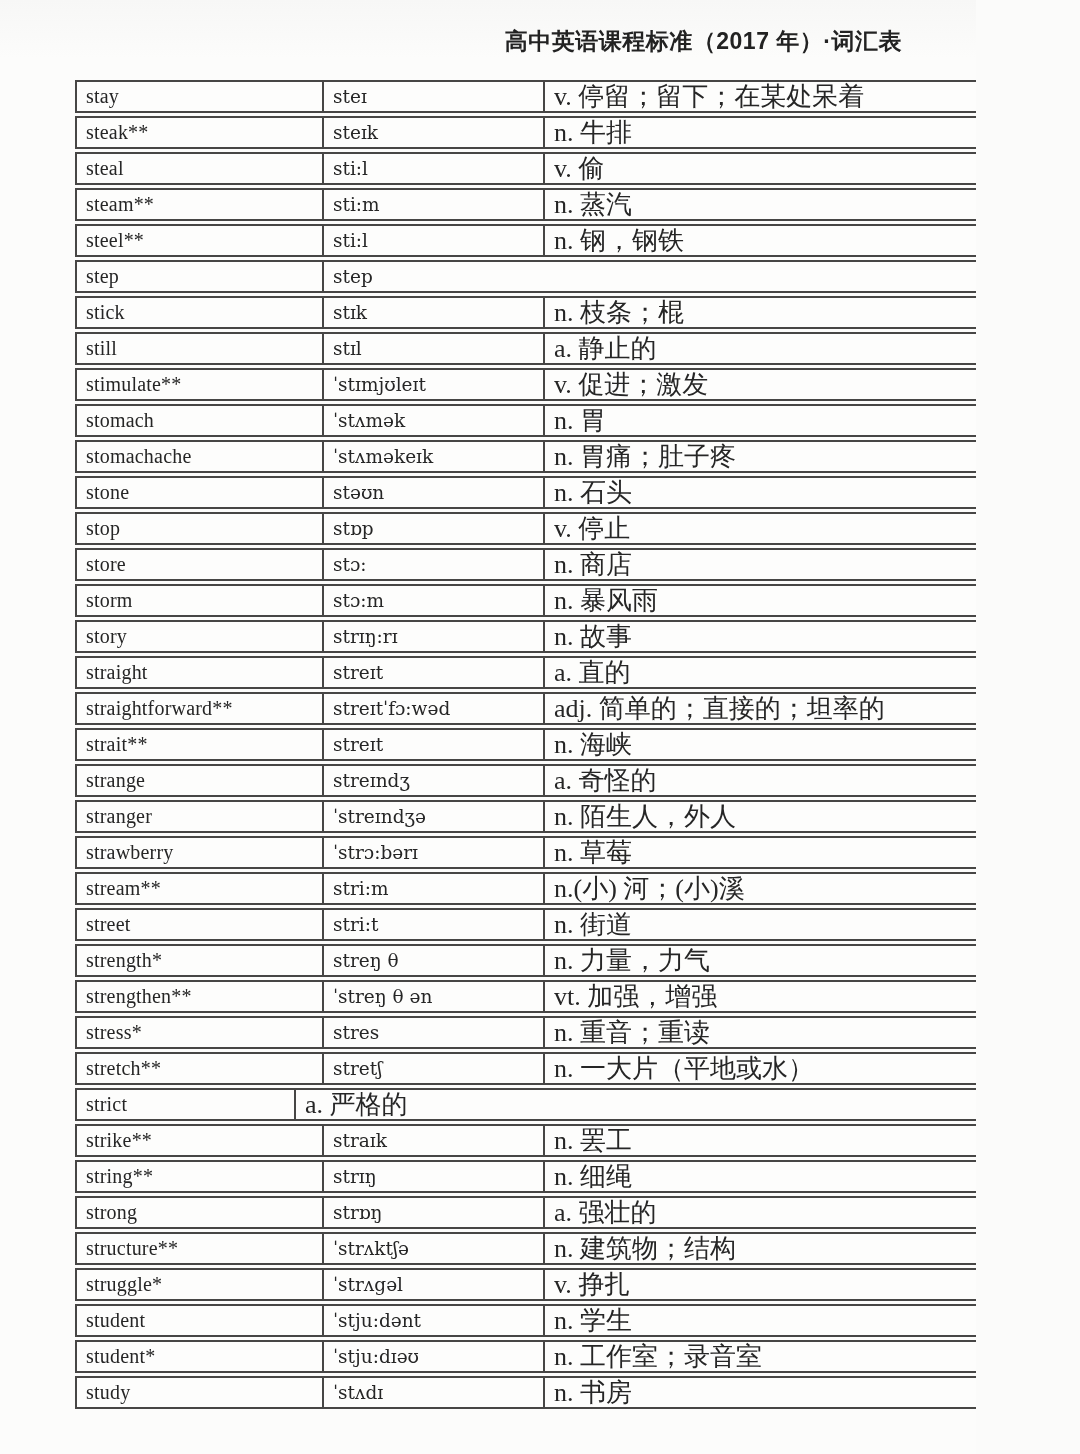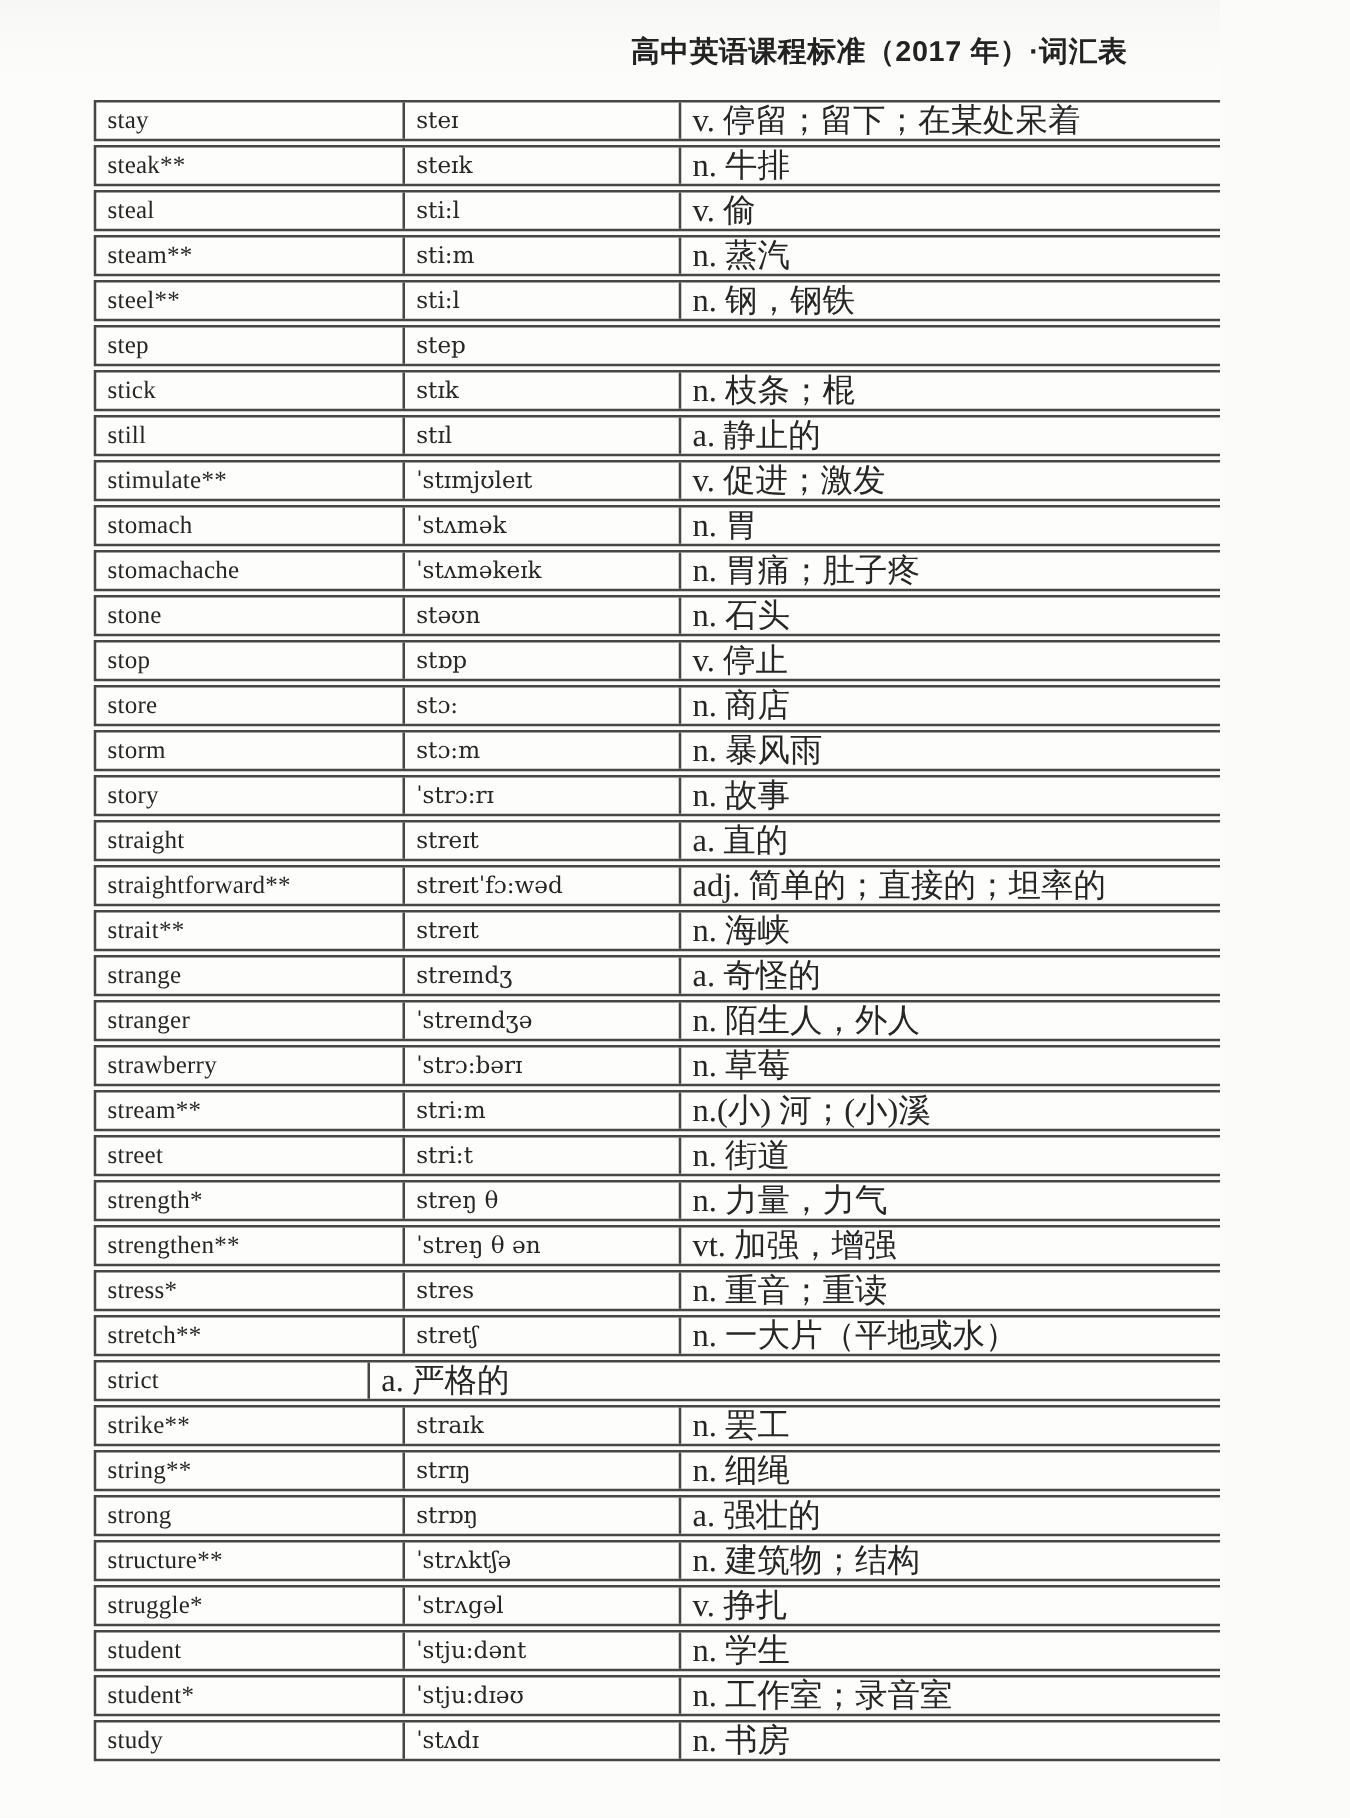--- a/index.html
+++ b/index.html
@@ -146,21 +146,21 @@
         <div class="cell c-phon">stɔ:</div>
         <div class="cell c-mean">n. 商店</div>
       </div>
       <div class="t-row">
         <div class="cell c-word">storm</div>
         <div class="cell c-phon">stɔ:m</div>
         <div class="cell c-mean">n. 暴风雨</div>
       </div>
       <div class="t-row">
         <div class="cell c-word">story</div>
-        <div class="cell c-phon">ˈstrɔ:rɪ</div>
+        <div class="cell c-phon">strɪŋ:rɪ</div>
         <div class="cell c-mean">n. 故事</div>
       </div>
       <div class="t-row">
         <div class="cell c-word">straight</div>
         <div class="cell c-phon">streɪt</div>
         <div class="cell c-mean">a. 直的</div>
       </div>
       <div class="t-row">
         <div class="cell c-word">straightforward**</div>
         <div class="cell c-phon">streɪtˈfɔ:wəd</div>

